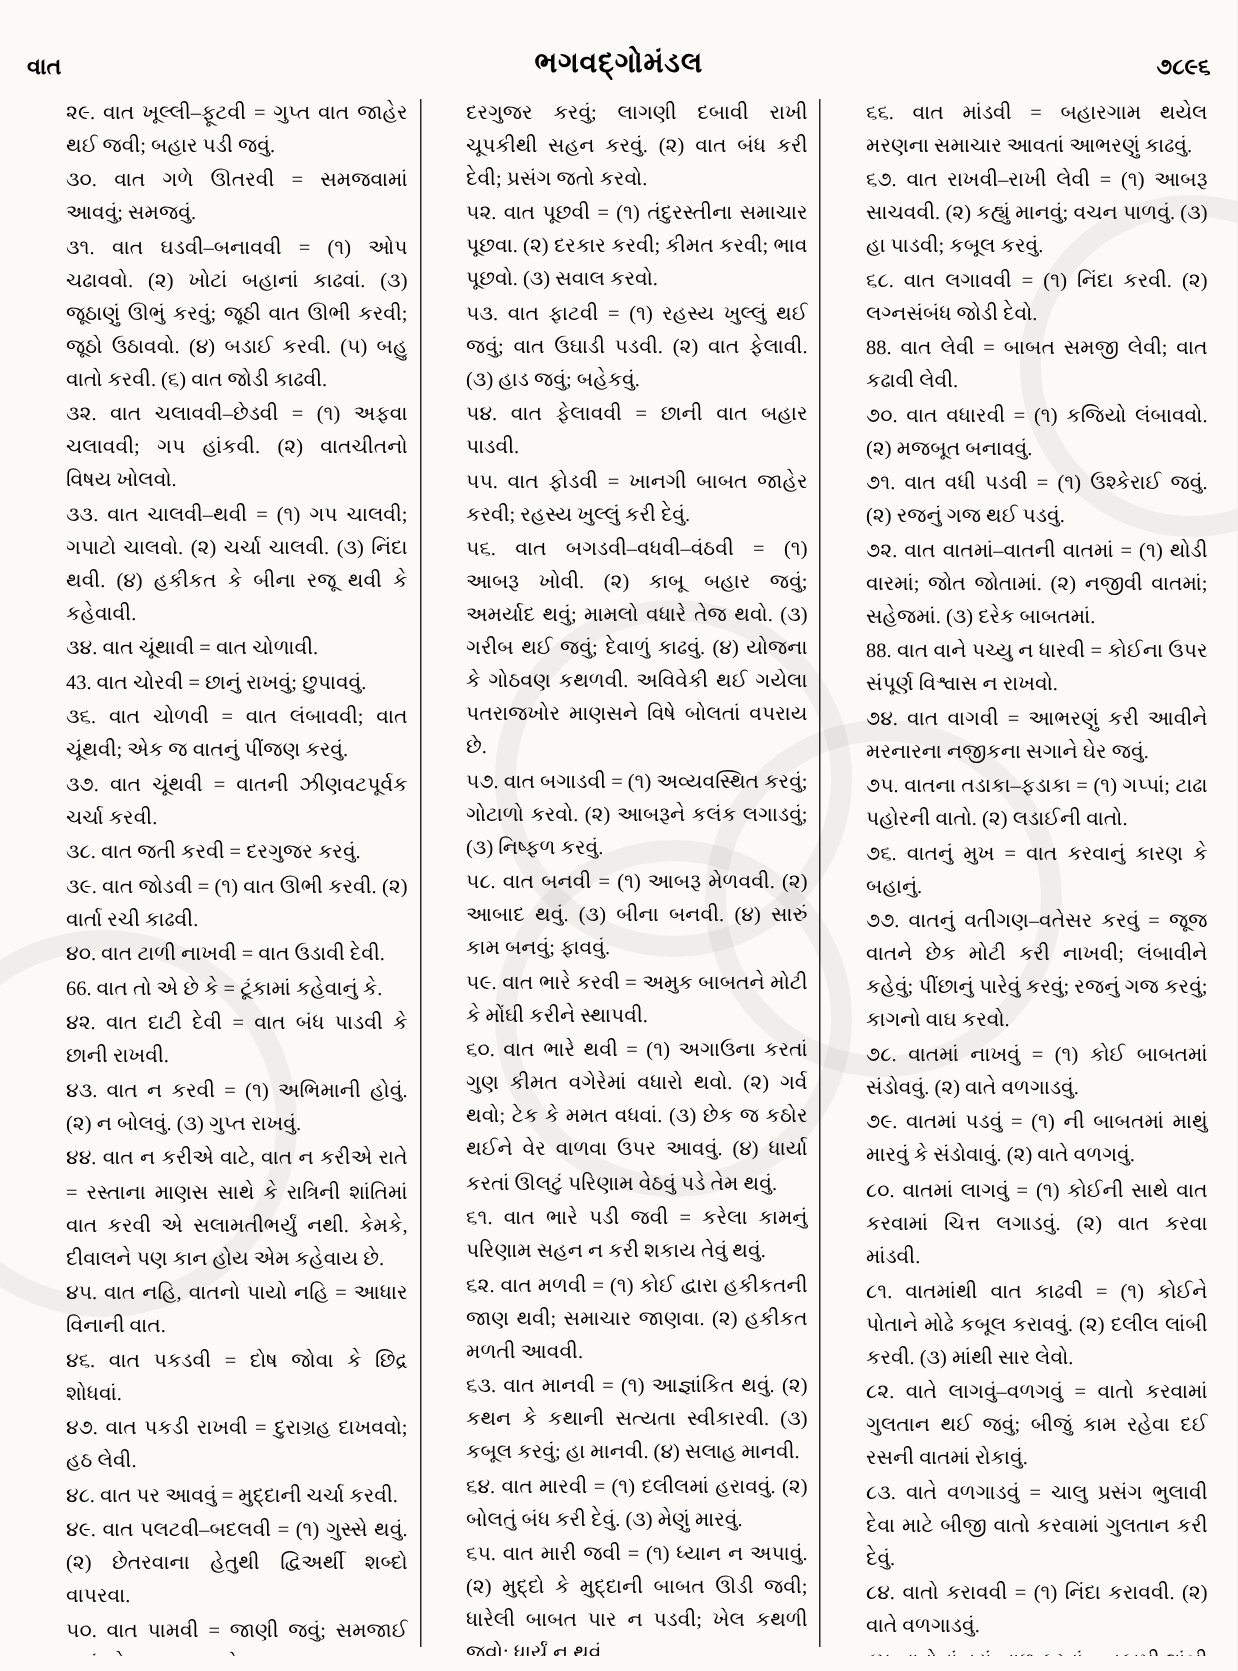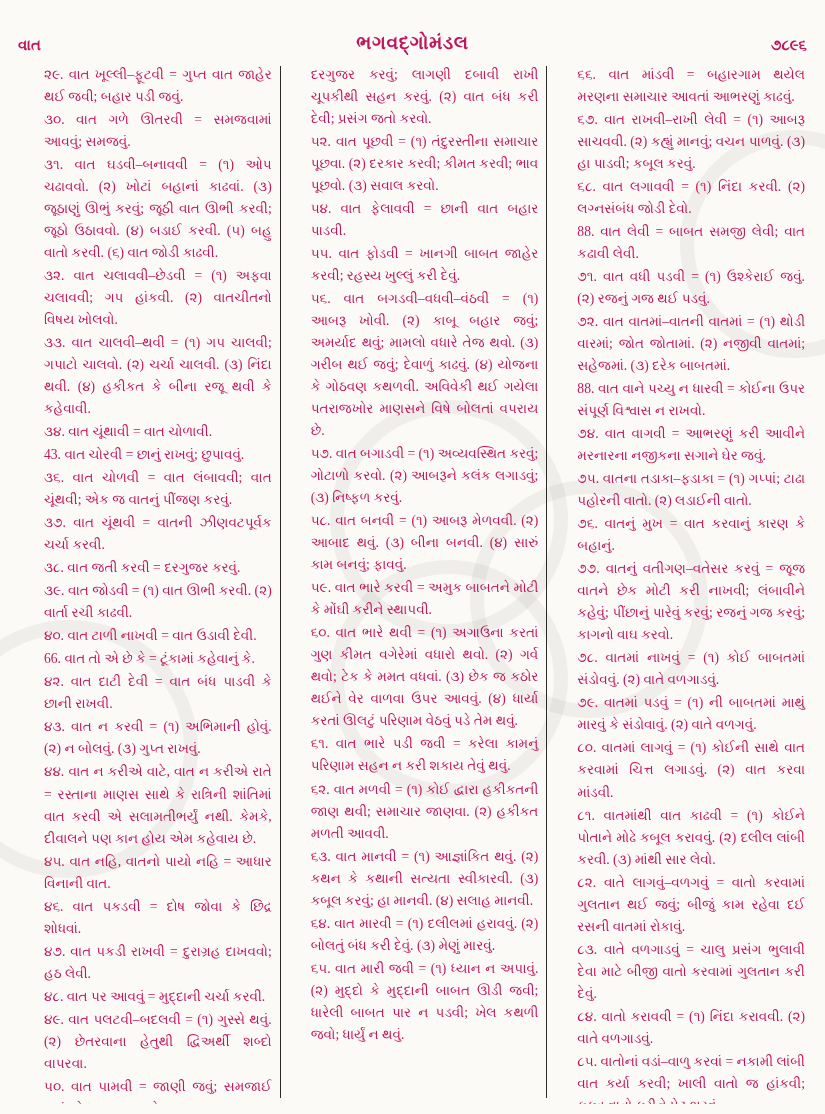--- a/index.html
+++ b/index.html
@@ -5,21 +5,21 @@
   html, body {
     margin: 0; padding: 0;
     background: #e9e7e2;
     font-family: "Liberation Serif", "DejaVu Serif", serif;
   }
   .page {
     position: relative;
     width: 825px; height: 1114px;
     margin: 0 auto;
     background: #fbfaf7;
-    color: #be185d;
+    color: #000000;
     overflow: hidden;
   }
   
   .watermark { position: absolute; inset: 0; pointer-events: none; }
   .watermark .ring {
     position: absolute; border-radius: 50%;
     border: 14px solid rgba(90, 88, 84, 0.07);
   }
   .ring.r1 { width: 210px; height: 210px; left: 330px; top: 400px; }
   .ring.r2 { width: 210px; height: 210px; left: 330px; top: 560px; }
@@ -104,39 +104,41 @@
         <p class="entry">૪૭. વાત પકડી રાખવી = દુરાગ્રહ દાખવવો; હઠ લેવી.</p>
         <p class="entry">૪૮. વાત પર આવવું = મુદ્દાની ચર્ચા કરવી.</p>
         <p class="entry">૪૯. વાત પલટવી–બદલવી = (૧) ગુસ્સે થવું. (૨) છેતરવાના હેતુથી દ્વિઅર્થી શબ્દો વાપરવા.</p>
         <p class="entry">૫૦. વાત પામવી = જાણી જવું; સમજાઈ જવું; ભેદ સમજી જવો.</p>
         <p class="entry">૫૧. વાત પી જવી = (૧) ખામોશ કરવી;</p>
       </section>
     <div class="col-divider"></div>
     <section class="col">
         <p class="entry">દરગુજર કરવું; લાગણી દબાવી રાખી ચૂપકીથી સહન કરવું. (૨) વાત બંધ કરી દેવી; પ્રસંગ જતો કરવો.</p>
         <p class="entry">૫૨. વાત પૂછવી = (૧) તંદુરસ્તીના સમાચાર પૂછવા. (૨) દરકાર કરવી; કીમત કરવી; ભાવ પૂછવો. (૩) સવાલ કરવો.</p>
+        <p class="entry">૫૩. વાત ફાટવી = (૧) રહસ્ય ખુલ્લું થઈ જવું; વાત ઉઘાડી પડવી. (૨) વાત ફેલાવી. (૩) હાડ જવું; બહેકવું.</p>
         <p class="entry">૫૪. વાત ફેલાવવી = છાની વાત બહાર પાડવી.</p>
         <p class="entry">૫૫. વાત ફોડવી = ખાનગી બાબત જાહેર કરવી; રહસ્ય ખુલ્લું કરી દેવું.</p>
         <p class="entry">૫૬. વાત બગડવી–વધવી–વંઠવી = (૧) આબરૂ ખોવી. (૨) કાબૂ બહાર જવું; અમર્યાદ થવું; મામલો વધારે તેજ થવો. (૩) ગરીબ થઈ જવું; દેવાળું કાઢવું. (૪) યોજના કે ગોઠવણ કથળવી. અવિવેકી થઈ ગયેલા પતરાજખોર માણસને વિષે બોલતાં વપરાય છે.</p>
         <p class="entry">૫૭. વાત બગાડવી = (૧) અવ્યવસ્થિત કરવું; ગોટાળો કરવો. (૨) આબરૂને કલંક લગાડવું; (૩) નિષ્ફળ કરવું.</p>
         <p class="entry">૫૮. વાત બનવી = (૧) આબરૂ મેળવવી. (૨) આબાદ થવું. (૩) બીના બનવી. (૪) સારું કામ બનવું; ફાવવું.</p>
         <p class="entry">૫૯. વાત ભારે કરવી = અમુક બાબતને મોટી કે મોંઘી કરીને સ્થાપવી.</p>
         <p class="entry">૬૦. વાત ભારે થવી = (૧) અગાઉના કરતાં ગુણ કીમત વગેરેમાં વધારો થવો. (૨) ગર્વ થવો; ટેક કે મમત વધવાં. (૩) છેક જ કઠોર થઈને વેર વાળવા ઉપર આવવું. (૪) ધાર્યા કરતાં ઊલટું પરિણામ વેઠવું પડે તેમ થવું.</p>
         <p class="entry">૬૧. વાત ભારે પડી જવી = કરેલા કામનું પરિણામ સહન ન કરી શકાય તેવું થવું.</p>
         <p class="entry">૬૨. વાત મળવી = (૧) કોઈ દ્વારા હકીકતની જાણ થવી; સમાચાર જાણવા. (૨) હકીકત મળતી આવવી.</p>
         <p class="entry">૬૩. વાત માનવી = (૧) આજ્ઞાંકિત થવું. (૨) કથન કે કથાની સત્યતા સ્વીકારવી. (૩) કબૂલ કરવું; હા માનવી. (૪) સલાહ માનવી.</p>
         <p class="entry">૬૪. વાત મારવી = (૧) દલીલમાં હરાવવું. (૨) બોલતું બંધ કરી દેવું. (૩) મેણું મારવું.</p>
         <p class="entry">૬૫. વાત મારી જવી = (૧) ધ્યાન ન અપાવું. (૨) મુદ્દો કે મુદ્દાની બાબત ઊડી જવી; ધારેલી બાબત પાર ન પડવી; ખેલ કથળી જવો; ધાર્યું ન થવું.</p>
       </section>
     <div class="col-divider"></div>
     <section class="col">
         <p class="entry">૬૬. વાત માંડવી = બહારગામ થયેલ મરણના સમાચાર આવતાં આભરણું કાઢવું.</p>
         <p class="entry">૬૭. વાત રાખવી–રાખી લેવી = (૧) આબરૂ સાચવવી. (૨) કહ્યું માનવું; વચન પાળવું. (૩) હા પાડવી; કબૂલ કરવું.</p>
         <p class="entry">૬૮. વાત લગાવવી = (૧) નિંદા કરવી. (૨) લગ્નસંબંધ જોડી દેવો.</p>
         <p class="entry">88. વાત લેવી = બાબત સમજી લેવી; વાત કઢાવી લેવી.</p>
+        <p class="entry">૭૦. વાત વધારવી = (૧) કજિયો લંબાવવો. (૨) મજબૂત બનાવવું.</p>
         <p class="entry">૭૧. વાત વધી પડવી = (૧) ઉશ્કેરાઈ જવું. (૨) રજનું ગજ થઈ પડવું.</p>
         <p class="entry">૭૨. વાત વાતમાં–વાતની વાતમાં = (૧) થોડી વારમાં; જોત જોતામાં. (૨) નજીવી વાતમાં; સહેજમાં. (૩) દરેક બાબતમાં.</p>
         <p class="entry">88. વાત વાને પચ્યુ ન ધારવી = કોઈના ઉપર સંપૂર્ણ વિશ્વાસ ન રાખવો.</p>
         <p class="entry">૭૪. વાત વાગવી = આભરણું કરી આવીને મરનારના નજીકના સગાને ઘેર જવું.</p>
         <p class="entry">૭૫. વાતના તડાકા–ફડાકા = (૧) ગપ્પાં; ટાઢા પહોરની વાતો. (૨) લડાઈની વાતો.</p>
         <p class="entry">૭૬. વાતનું મુખ = વાત કરવાનું કારણ કે બહાનું.</p>
         <p class="entry">૭૭. વાતનું વતીગણ–વતેસર કરવું = જૂજ વાતને છેક મોટી કરી નાખવી; લંબાવીને કહેવું; પીંછાનું પારેવું કરવું; રજનું ગજ કરવું; કાગનો વાઘ કરવો.</p>
         <p class="entry">૭૮. વાતમાં નાખવું = (૧) કોઈ બાબતમાં સંડોવવું. (૨) વાતે વળગાડવું.</p>
         <p class="entry">૭૯. વાતમાં પડવું = (૧) ની બાબતમાં માથું મારવું કે સંડોવાવું. (૨) વાતે વળગવું.</p>
         <p class="entry">૮૦. વાતમાં લાગવું = (૧) કોઈની સાથે વાત કરવામાં ચિત્ત લગાડવું. (૨) વાત કરવા માંડવી.</p>

